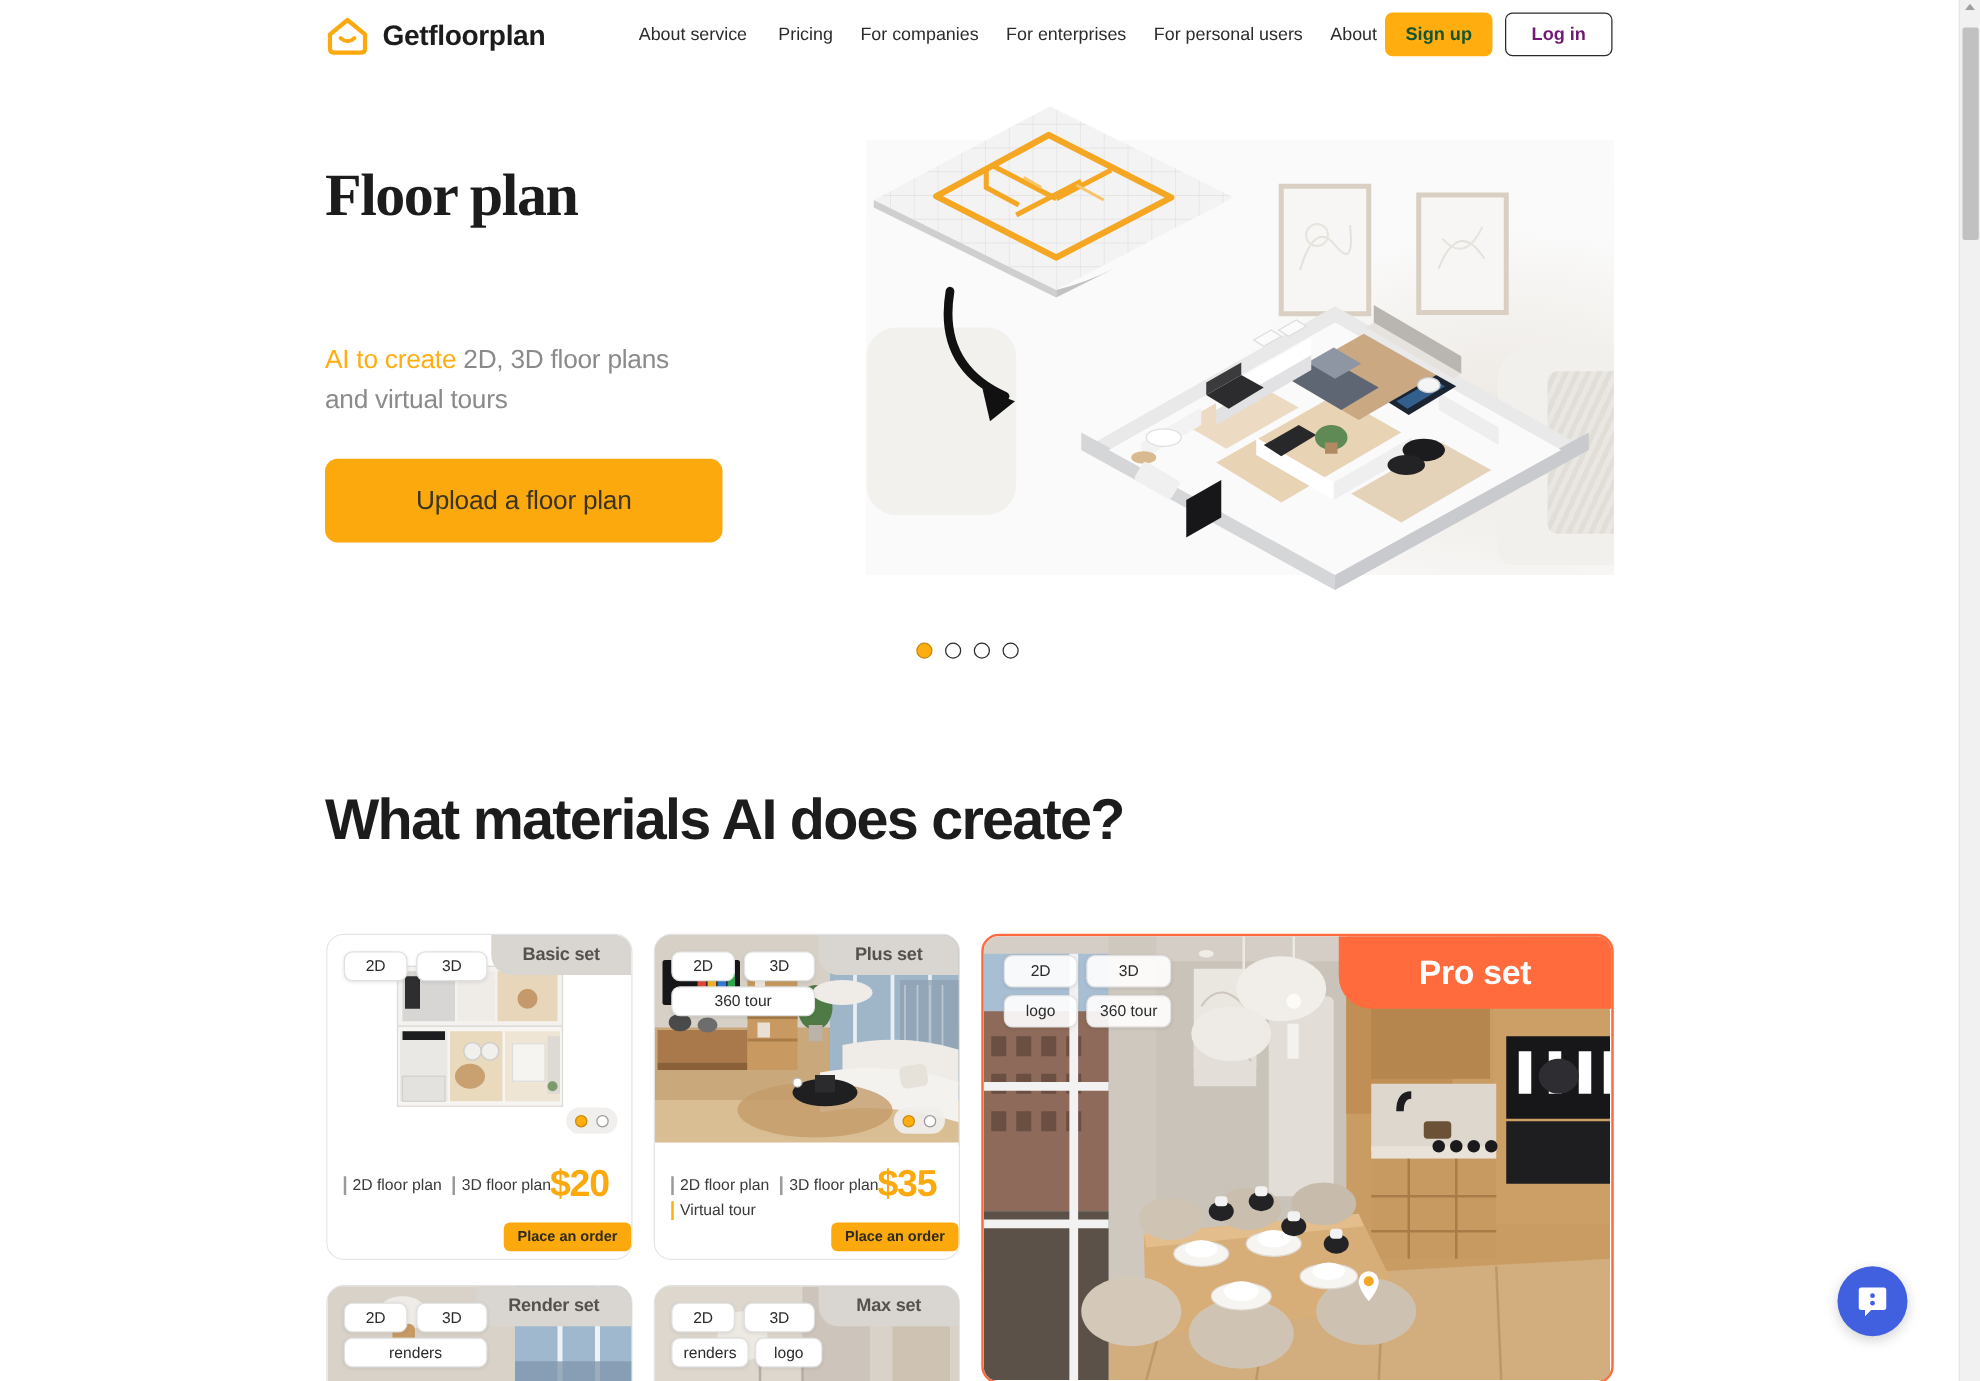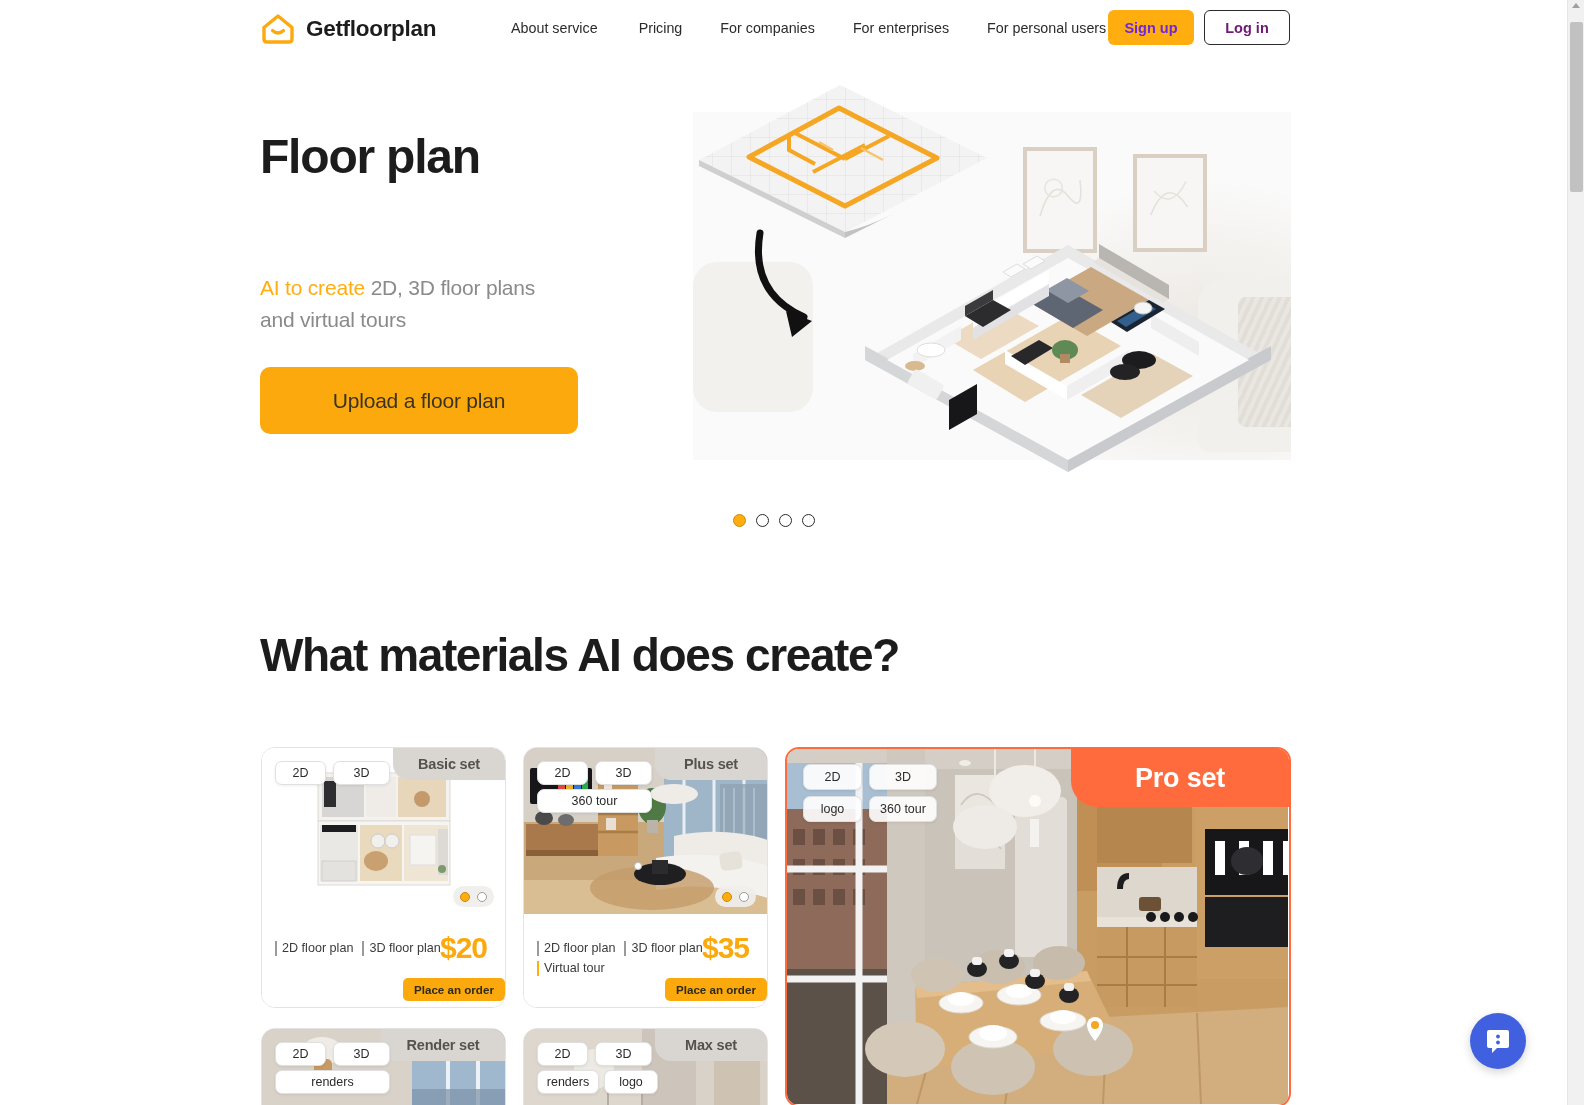--- a/index.html
+++ b/index.html
@@ -50,48 +50,48 @@
     position: absolute; left: 261px; top: 13px;
     display: flex; align-items: center; gap: 11px;
   }
   .logo-icon { width: 34px; height: 32px; display: block; }
   .brand-name {
     font-size: 22.5px; font-weight: bold; color: #1c1c1c;
     letter-spacing: -0.3px;
   }
   .nav {
     position: absolute; left: 511px; top: 18px;
-    display: flex; align-items: center; gap: 16px;
+    display: flex; align-items: center; gap: 0;
   }
   .nav-item {
     font-size: 14.3px; color: #2b2b2b;
     padding: 0 22px 0 0; white-space: nowrap;
     cursor: pointer; line-height: 20px;
   }
   .nav-item:nth-child(1) { padding-right: 25px; }
   .btn-signup {
     position: absolute; left: 1108px; top: 10px;
     width: 86px; height: 35px;
     background: #FFAD0F; border-radius: 6px;
     border: none; cursor: pointer;
-    font-family: inherit; font-size: 14.5px; font-weight: bold; color: #6d28d9;
+    font-family: inherit; font-size: 14.5px; font-weight: bold; color: #14532d;
   }
   .btn-login {
     position: absolute; left: 1204px; top: 10px;
     width: 86px; height: 35px;
     background: #ffffff; border: 1.6px solid #2b2b2b; border-radius: 6px;
     cursor: pointer;
     font-family: inherit; font-size: 14.5px; font-weight: bold; color: #701a75;
   }
 
   
   .hero-title {
     position: absolute; left: 260px; top: 130px;
     font-size: 48px; font-weight: bold; line-height: 54px;
-    color: #1c1c1c; letter-spacing: -1.2px;
+    color: #1c1c1c; letter-spacing: -1.2px; font-family: Liberation Serif, serif;
   }
   .hero-sub {
     position: absolute; left: 260px; top: 272px;
     font-size: 21px; line-height: 32px; color: #8a8a8a;
     letter-spacing: -0.2px;
   }
   .hero-sub .accent { color: #FFAD0F; }
   .btn-upload {
     position: absolute; left: 260px; top: 367px;
     width: 318px; height: 67px;

